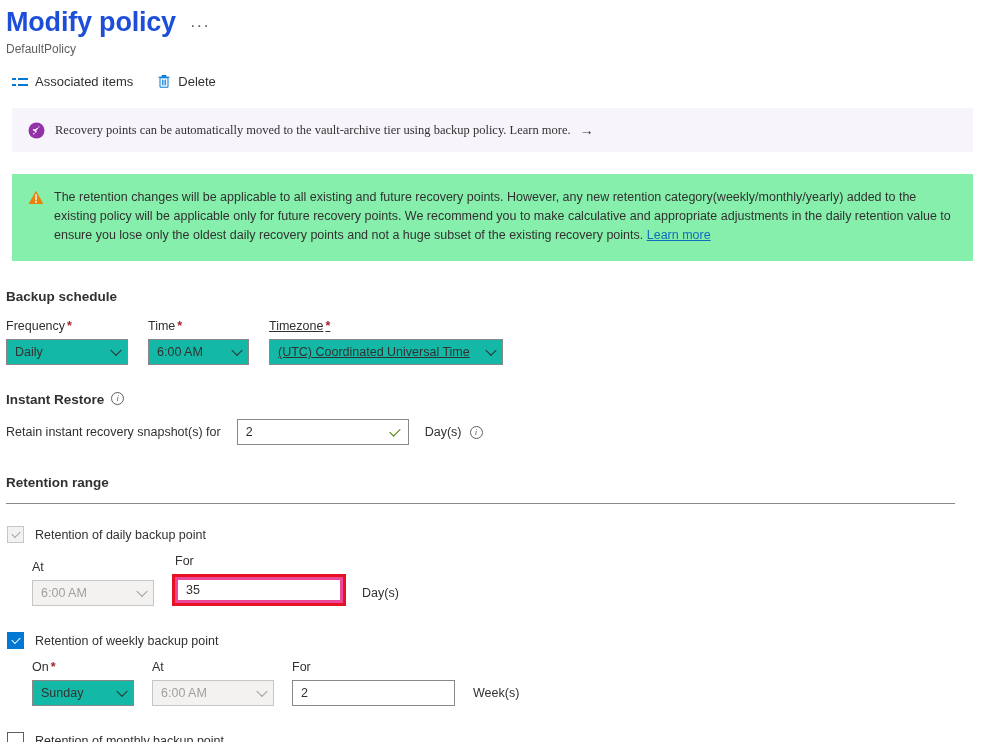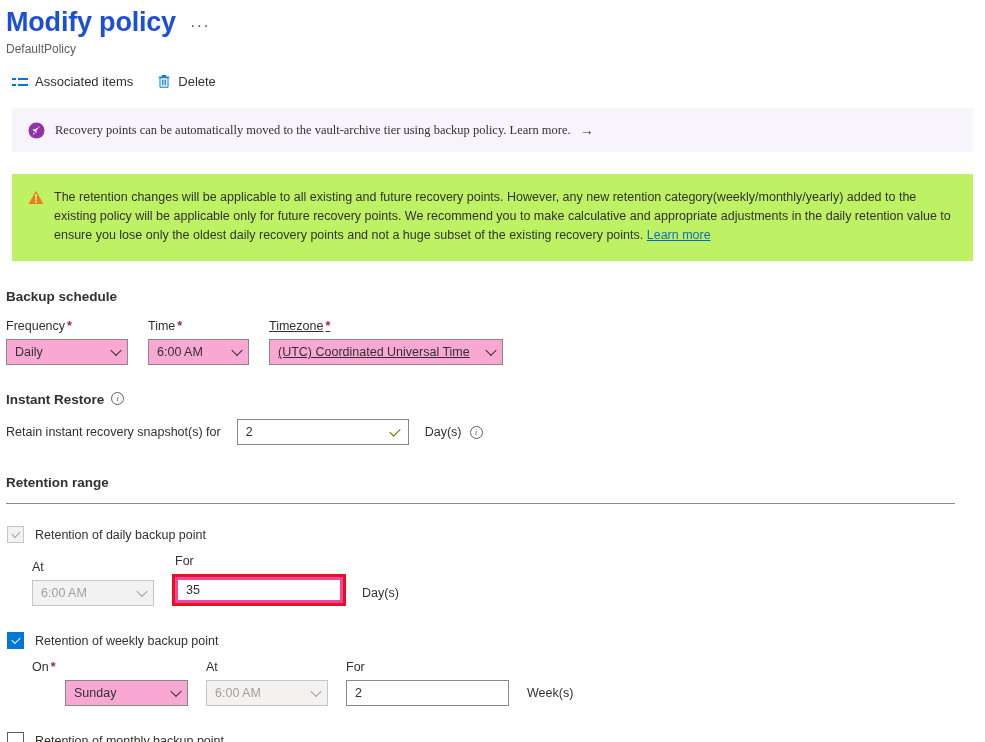--- a/index.html
+++ b/index.html
@@ -53,21 +53,21 @@
   .banner {
     display: flex; align-items: flex-start; gap: 10px;
     padding: 12px 16px;
   }
   .banner-info {
     background: #f8f4fb;
     margin: 19px 12px 0 12px;
     min-height: 44px; align-items: center;
   }
   .banner-warn {
-    background: #bef264;
+    background: #86efac;
     margin: 22px 12px 0 12px;
     padding: 14px 16px 16px 16px;
   }
   .banner-text {
     font-size: 12.5px; line-height: 19px; color: #323130;
   }
   .banner-info .banner-text { display: flex; align-items: flex-start; gap: 9px; font-family: Liberation Serif, serif; }
   .arrow-glyph { font-size: 14px; color: #323130; }
   .icon-rocket { width: 17px; height: 17px; flex: none; }
   .icon-warn { width: 16px; height: 15px; flex: none; margin-top: 2px; }
@@ -92,21 +92,21 @@
   .field-row { display: flex; align-items: flex-end; gap: 10px; }
   .field { display: flex; flex-direction: column; }
   .field-label {
     font-size: 12.5px; color: #323130; margin-bottom: 5px; line-height: 16px;
   }
   .req { color: #a4262c; font-weight: 700; margin-left: 2px; }
 
   
   .select {
     position: relative; height: 26px;
-    border: 1px solid #8a8886; background: #f9a8d4;
+    border: 1px solid #8a8886; background: #14b8a6;
     display: flex; align-items: center;
     padding: 0 26px 0 8px;
     font-size: 12.5px; color: #323130;
     cursor: pointer; white-space: nowrap;
   }
   .select.disabled {
     background: #f3f2f1; border-color: #c8c6c4; color: #a19f9d; cursor: default;
   }
   .chev {
     position: absolute; right: 7px; top: 50%;
@@ -327,21 +327,21 @@
     <div style="margin-top:26px;">
       <div class="check-row">
         <span class="cb checked"></span>
         <span class="check-label">Retention of weekly backup point</span>
       </div>
       <div class="sub-fields field-row">
         <div class="field">
           <div class="field-label">
             <span>On</span><span class="req">*</span>
           </div>
-          <div class="select" style="width:123px;margin-left:33px;">
+          <div class="select" style="width:102px;">
             <span>Sunday</span>
             <span class="chev"></span>
           </div>
         </div>
         <div class="field" style="margin-left:8px;">
           <div class="field-label">At</div>
           <div class="select disabled" style="width:122px;">
             <span>6:00 AM</span>
             <span class="chev"></span>
           </div>

